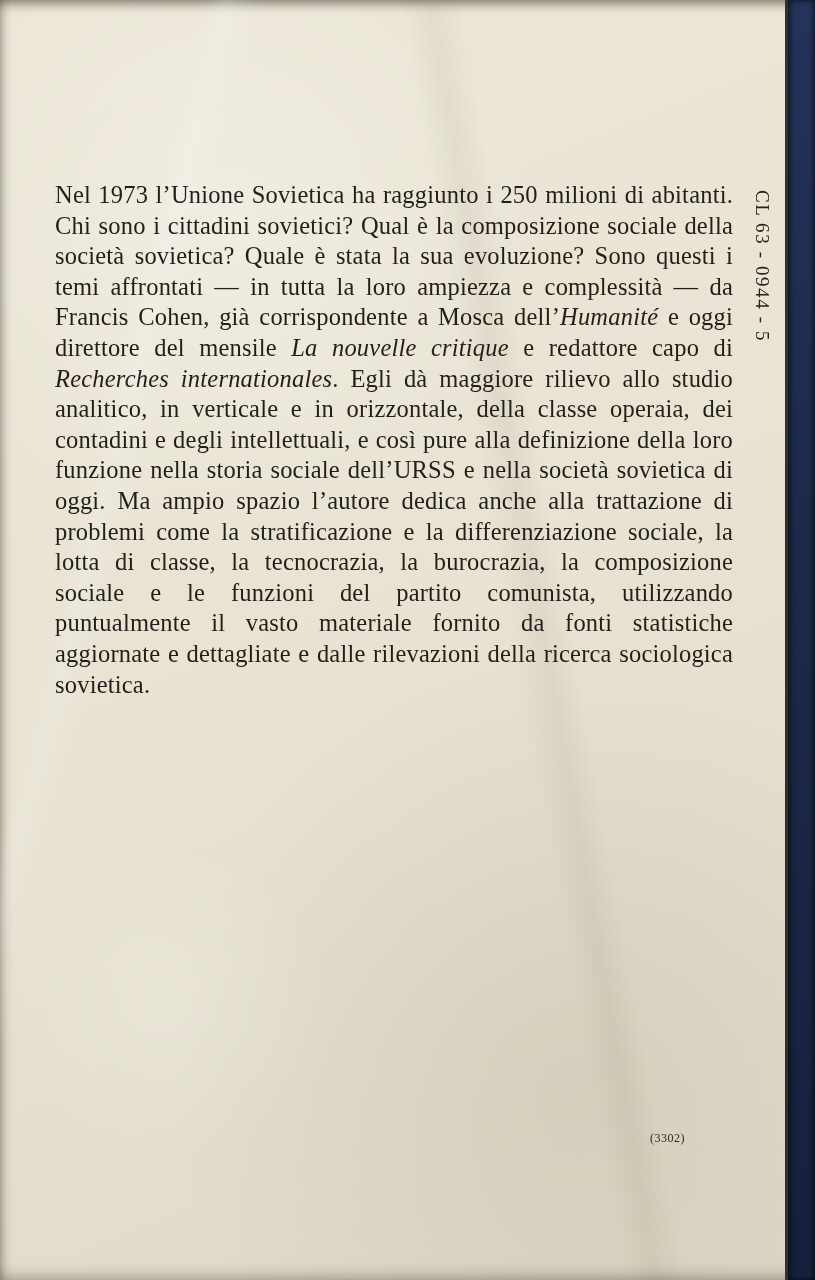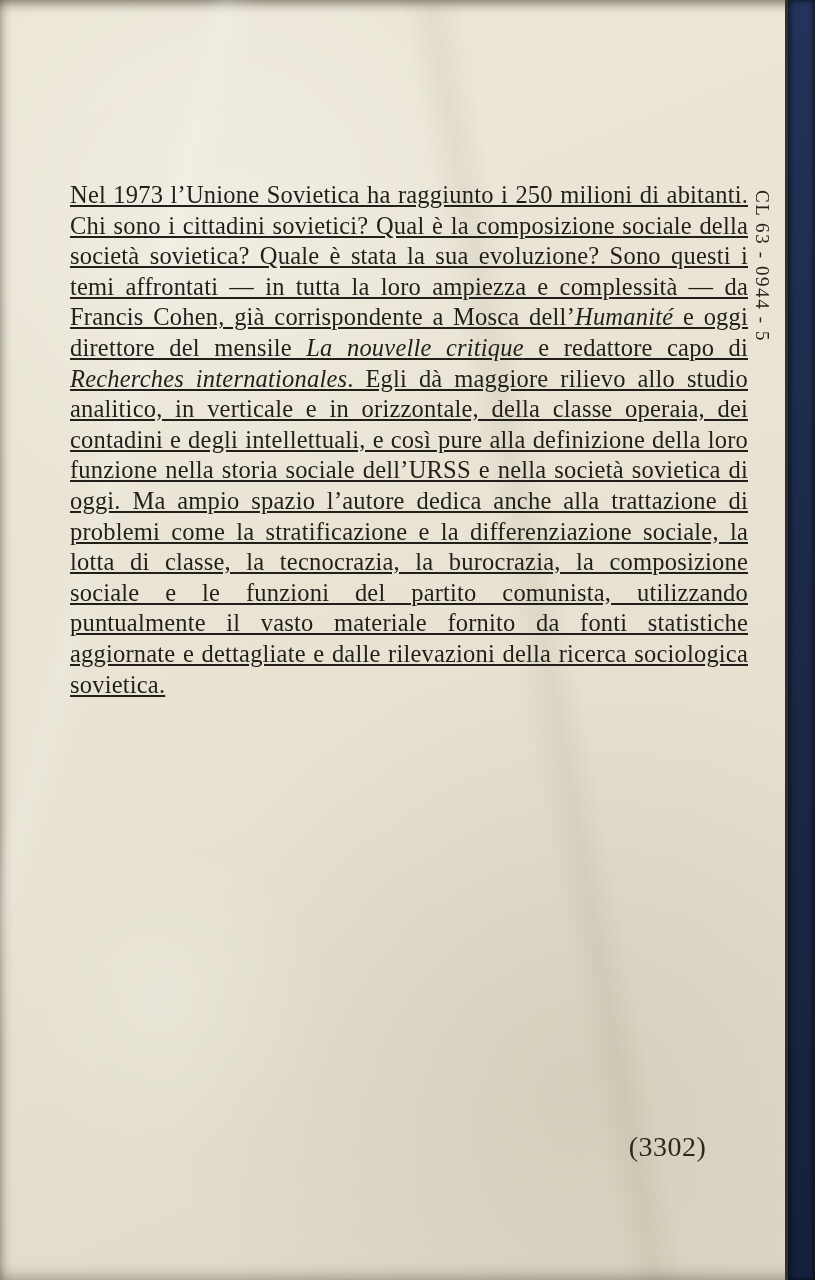--- a/index.html
+++ b/index.html
@@ -24,29 +24,28 @@
     content: "";
     position: absolute; inset: 0;
     pointer-events: none;
     background:
       linear-gradient(104deg, rgba(255,255,255,0) 18%, rgba(255,255,255,0.16) 20%, rgba(255,255,255,0) 23%),
       linear-gradient(80deg, rgba(90,80,60,0) 60%, rgba(90,80,60,0.07) 63%, rgba(90,80,60,0) 66%),
       radial-gradient(ellipse 30% 18% at 20% 78%, rgba(255,255,255,0.18), rgba(255,255,255,0) 70%);
   }
   .blurb {
     position: absolute;
-    left: 70px;
+    left: 55px;
     top: 180px;
     width: 678px;
     margin: 0;
     font-size: 24.5px;
     line-height: 30.6px;
     text-align: justify;
     letter-spacing: 0.2px;
-    text-decoration: underline;
   }
   .blurb .it { font-style: italic; }
   .spine-code {
     position: absolute;
     left: 762px;
     top: 266px;
     transform: translate(-50%, -50%) rotate(90deg);
     white-space: nowrap;
     font-size: 19px;
     letter-spacing: 1.6px;
@@ -60,21 +59,21 @@
     text-align: center;
   }
   .price-main {
     font-size: 29px;
     letter-spacing: 0.5px;
     word-spacing: 7px;
     color: #26231d;
   }
   .price-code {
     margin-top: 5px;
-    font-size: 28px;
+    font-size: 12px;
     letter-spacing: 0.5px;
     color: #2b2822;
   }
   .spine {
     position: absolute;
     top: 0; right: 0;
     width: 27px;
     height: 100%;
     background: linear-gradient(180deg, #23335a 0%, #1c2948 45%, #15203c 100%);
     border-left: 3px solid #34312a;

